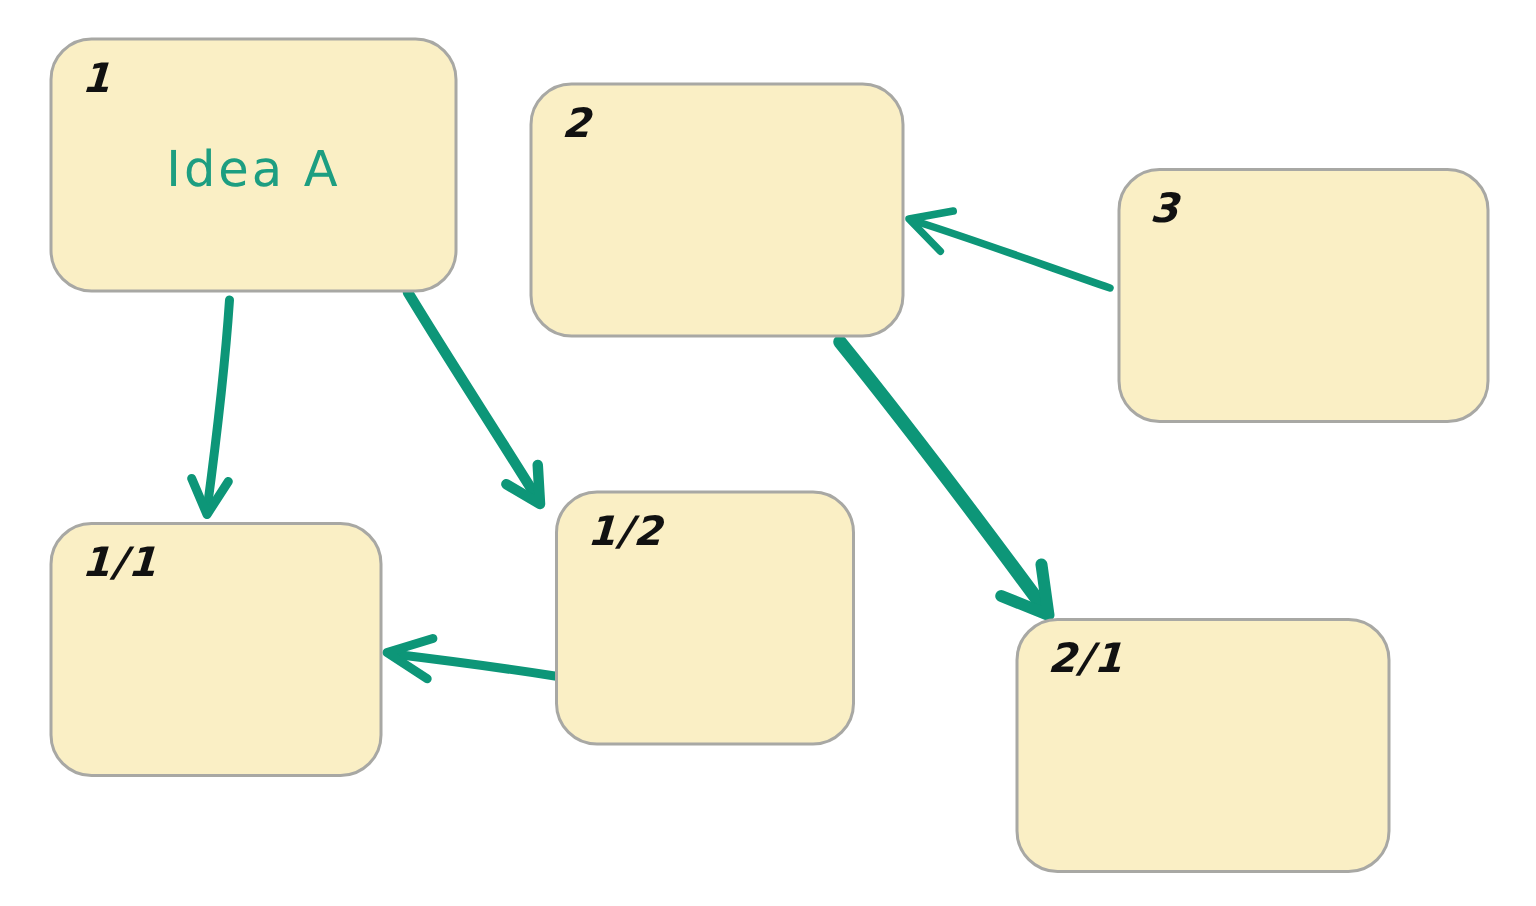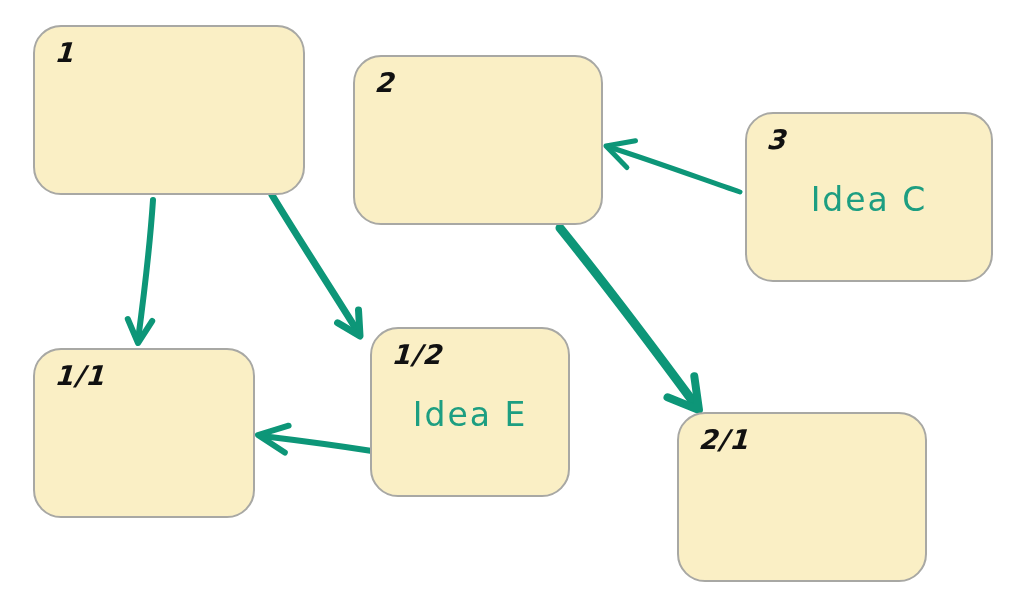--- a/index.html
+++ b/index.html
@@ -87,37 +87,36 @@
     </g>
 
     <g>
       <path class="edge" stroke-width="6" d="M 372 451 C 340 446 295 440 262 436"></path>
       <path class="edge" stroke-width="6" d="M 288.6 425.7 L 258 435 L 284.8 452.5"></path>
     </g>
   </svg>
 
   <div class="note note-a">
     <span class="note-number">1</span>
+    <span class="note-label">Idea A</span>
   </div>
 
   <div class="note note-b">
     <span class="note-number">2</span>
   </div>
 
   <div class="note note-c">
     <span class="note-number">3</span>
-    <span class="note-label">Idea C</span>
   </div>
 
   <div class="note note-d">
     <span class="note-number">1/1</span>
   </div>
 
   <div class="note note-e">
     <span class="note-number">1/2</span>
-    <span class="note-label">Idea E</span>
   </div>
 
   <div class="note note-f">
     <span class="note-number">2/1</span>
   </div>
 
 </div>
 
 </body></html>

